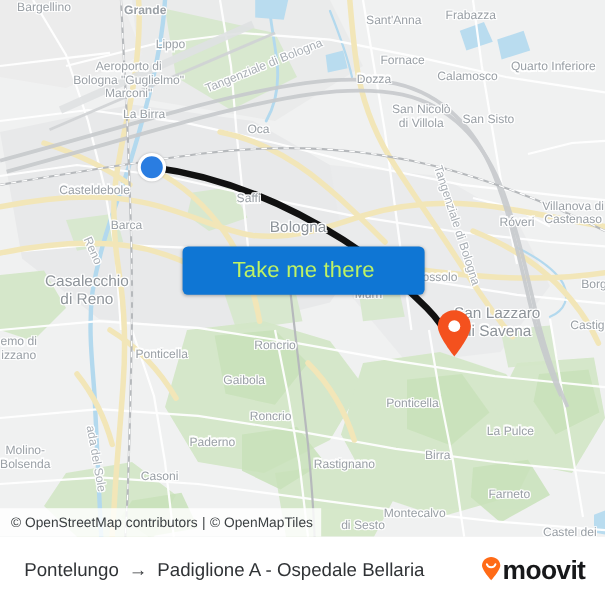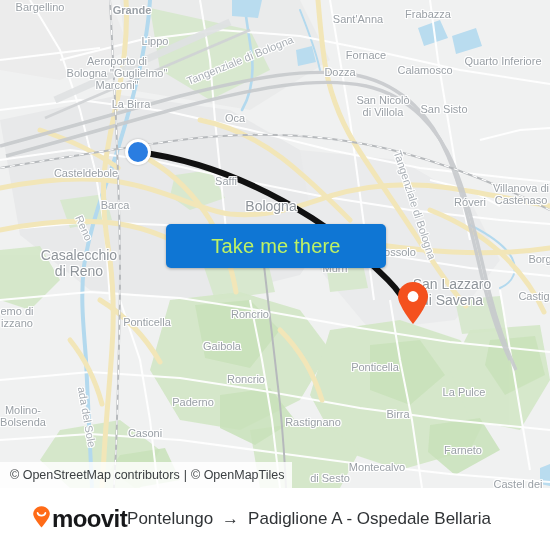--- a/index.html
+++ b/index.html
@@ -364,30 +364,30 @@
     <button id="cta" style="background: rgb(15, 118, 212);">Take me there</button>
 
     <div id="attribution">
       <span>© OpenStreetMap contributors</span>
       <span class="sep">|</span>
       <span>© OpenMapTiles</span>
     </div>
   </div>
 
   <div id="footer">
+    <div id="trip">
+      <span>Pontelungo</span>
+      <span class="arrow">→</span>
+      <span>Padiglione A - Ospedale Bellaria</span>
+    </div>
+
     <div id="brand">
       <span>
         <svg viewBox="0 0 22 26" width="19" height="22">
           <path d="M11,25.5 C11,25.5 1.2,14.6 1.2,9.6 C1.2,4.4 5.6,0.4 11,0.4
                    C16.4,0.4 20.8,4.4 20.8,9.6 C20.8,14.6 11,25.5 11,25.5 Z" fill="#ff6b17"></path>
           <path d="M6.4,8.2 C7.6,12.4 14.4,12.4 15.6,8.2" stroke="#ffffff" stroke-width="2.1" fill="none" stroke-linecap="round"></path>
         </svg>
       </span>
       <span class="wordmark">moovit</span>
     </div>
-
-    <div id="trip">
-      <span>Pontelungo</span>
-      <span class="arrow">→</span>
-      <span>Padiglione A - Ospedale Bellaria</span>
-    </div>
   </div>
 </div>
 
 </body></html>

